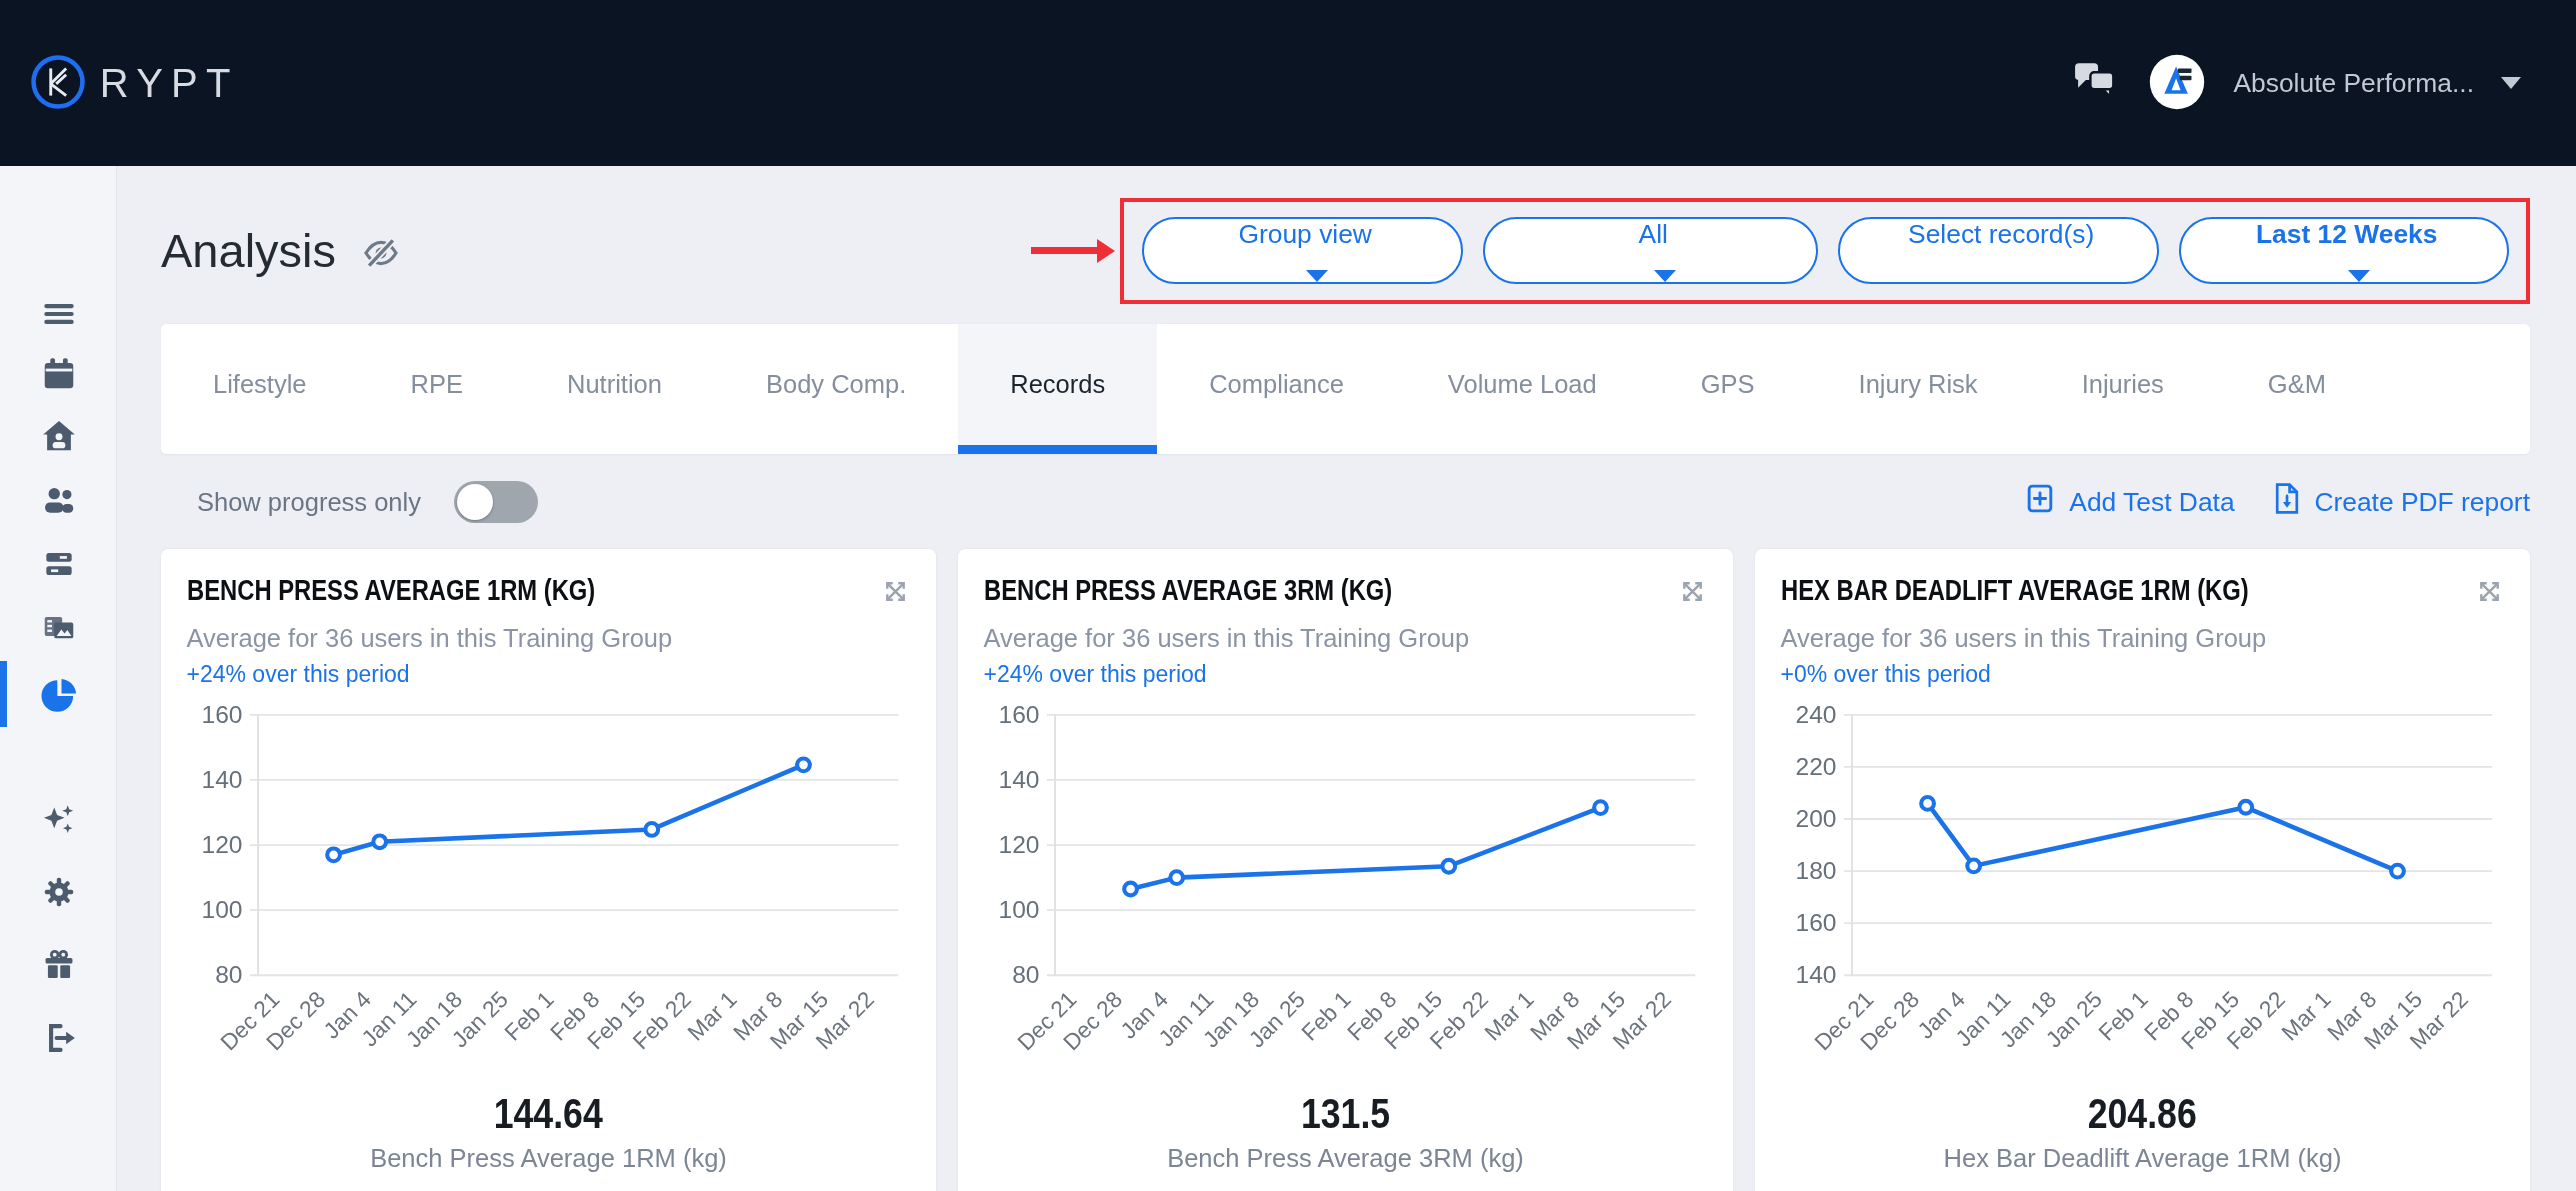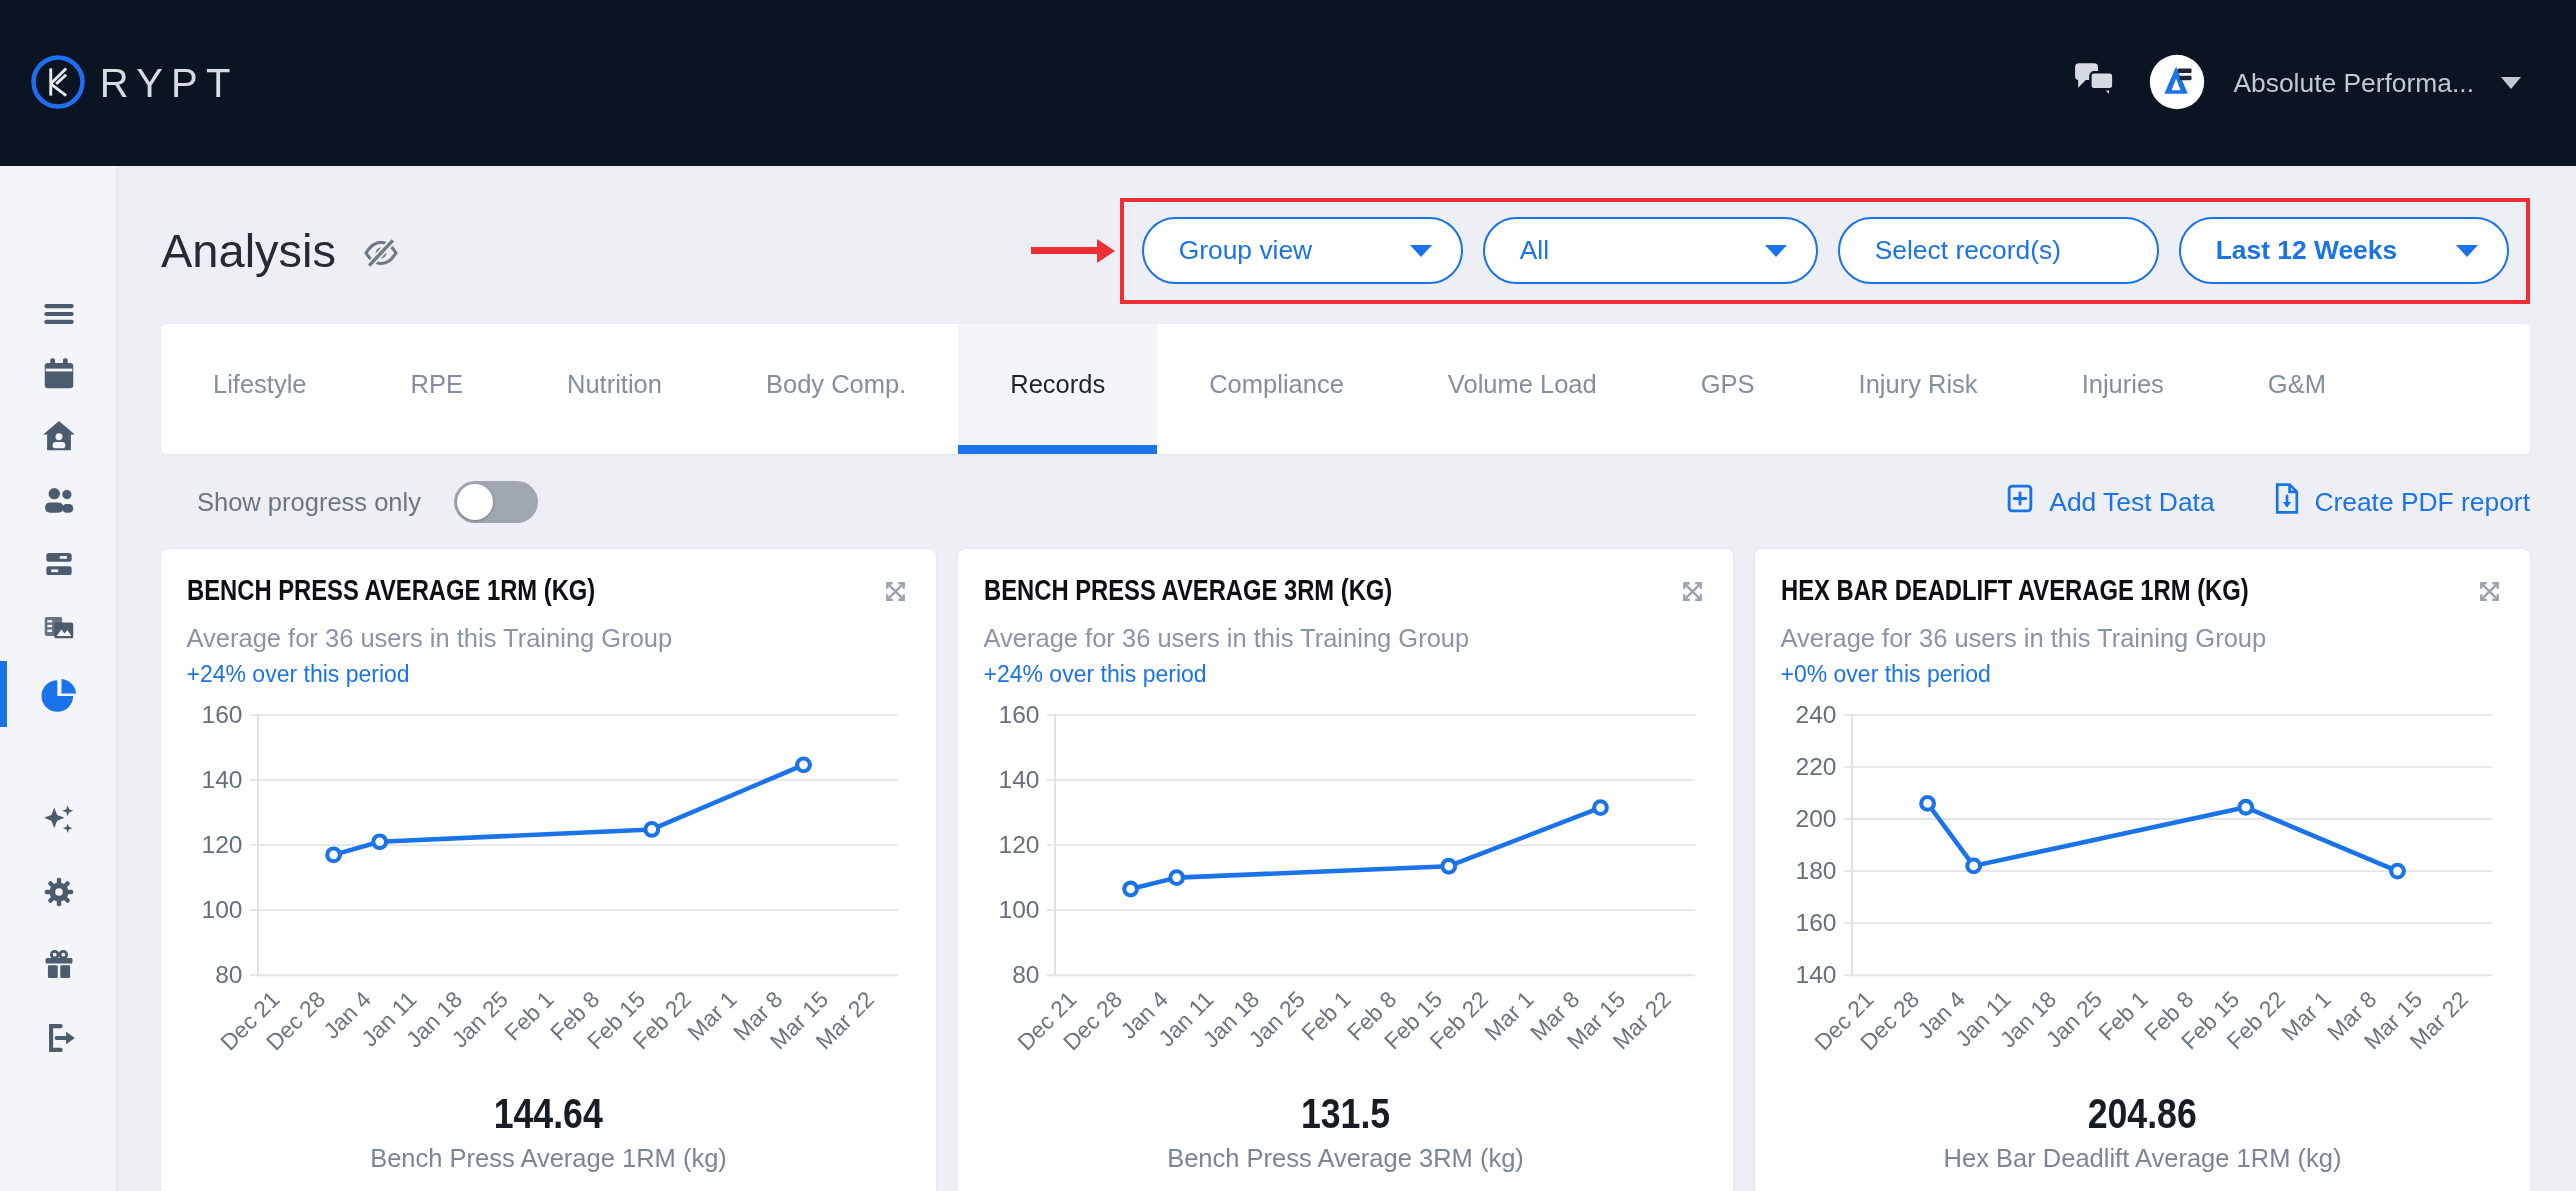--- a/index.html
+++ b/index.html
@@ -37,41 +37,41 @@
   .anno-arrow { margin-left:auto; display:flex; align-items:center; }
   .anno-arrow .shaft { width:66px; height:6.4px; background:#ee2f35; }
   .anno-arrow .head { width:0; height:0; border-top:12.8px solid transparent; border-bottom:12.8px solid transparent; border-left:18px solid #ee2f35; }
   .filters-box {
     margin-left:5.5px; border:4.6px solid #ee2f35; display:flex; align-items:center;
     gap:20px; padding:15.5px 17.3px;
   }
   .pill {
     height:67px; border:2.7px solid #1a73e8; border-radius:36px; background:#fff;
     display:flex; align-items:center; justify-content:space-between;
-    padding:0 29px 0 35px; color:#1a73e8; font-size:26.4px; cursor:pointer;
+    padding:0 29px 0 35px; color:#1a73e8; font-size:26.4px; cursor:pointer;flex-direction:column;
   }
   .pill .pill-caret { width:0; height:0; border-left:11px solid transparent; border-right:11px solid transparent; border-top:12.8px solid #1a73e8; margin-left:24px; }
   .pill.w1{width:321px;} .pill.w2{width:335px;} .pill.w3{width:321px; justify-content:flex-start;} .pill.w4{width:330px;font-weight:bold;}
   
   .tabbar {
     margin-top:18px; background:#fff; border-radius:5.5px; height:130px;
     display:flex; align-items:stretch; box-shadow:0 0.9px 1.8px rgba(20,30,50,.05);
     overflow:hidden;
   }
   .tab {
     display:flex; align-items:center; padding:0 52px; font-size:25.5px; color:#848e9c;
     cursor:pointer; border-bottom:9px solid transparent;
   }
   .tab.active { background:#f3f5f9; color:#1d242e; border-bottom-color:#1a73e8; }
   
   .controls-row { margin-top:27px; display:flex; align-items:center; }
   .show-progress-label { font-size:25.5px; color:#6a7585; margin-left:36px; }
   .toggle { margin-left:33px; width:84px; height:42px; border-radius:21px; background:#9fa6ae; position:relative; cursor:pointer; }
   .toggle .knob { position:absolute; left:2.7px; top:2.7px; width:36px; height:36px; border-radius:50%; background:#fff; box-shadow:0 0.9px 2.7px rgba(0,0,0,.3); }
-  .right-links { margin-left:auto; display:flex; align-items:center; gap:56px; }
+  .right-links { margin-left:auto; display:flex; align-items:center; gap:36px; }
   .blue-link { display:flex; align-items:center; gap:12.8px; color:#1a73e8; font-size:26.4px; cursor:pointer; }
   
   .cards { margin-top:25.5px; display:flex; gap:22px; }
   .card {
     flex:1; background:#fff; border-radius:7.3px; padding:25.5px 25.5px 27px;
     box-shadow:0 0.9px 2.7px rgba(20,30,50,.07); position:relative;
   }
   .card-head { display:flex; align-items:flex-start; justify-content:space-between; }
   .card-title { font-size:29px; font-weight:700; color:#0c0f14; letter-spacing:0; display:inline-block; transform:scaleX(.82); transform-origin:left center; white-space:nowrap; }
   .expand-btn { cursor:pointer; margin-top:1.8px; }

